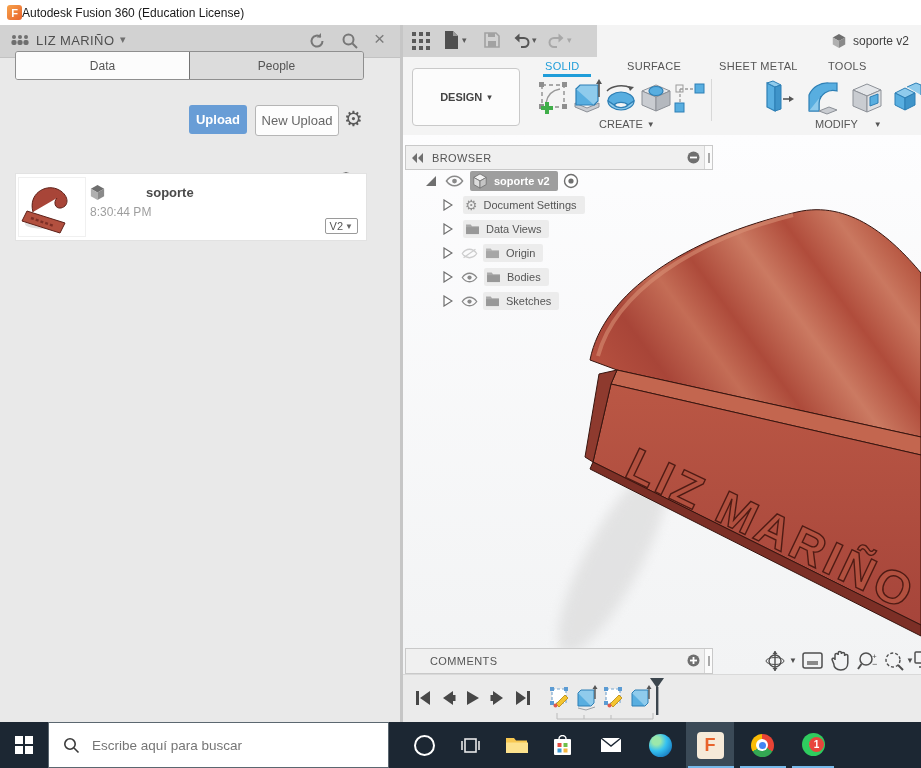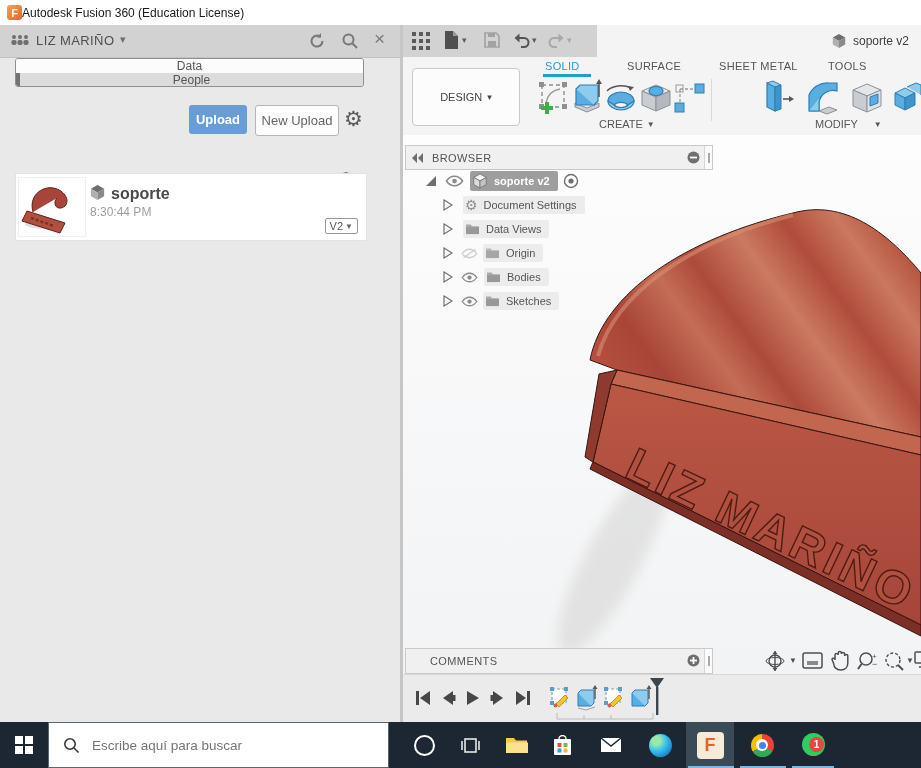--- a/index.html
+++ b/index.html
@@ -12,49 +12,49 @@
   
   .titlebar{left:0;top:0;width:921px;height:25px;background:#ffffff;border-bottom:1px solid #e6e6e6;}
   .titlebar .ttl{font-size:12px;color:#1a1a1a;}
   .flogo{width:15px;height:15px;border-radius:3px;margin-left:7px;
          background:linear-gradient(135deg,#f7a24b,#e8632c);color:#fff;font-size:11px;font-weight:bold;
          display:flex;align-items:center;justify-content:center;}
   
   .left-panel{left:0;top:25px;width:400px;height:697px;background:#e9e9e9;}
   .user-bar{left:0;top:0;width:400px;height:32px;background:#d2d2d2;border-bottom:1px solid #c2c2c2;}
   .user-name{font-size:13px;color:#4f4f4f;letter-spacing:.4px;}
-  .tabs{left:15px;top:33px;width:347px;height:27px;display:flex;border:1px solid #8f8f8f;border-radius:3px;overflow:hidden;flex-direction:column;}
+  .tabs{left:15px;top:26px;width:347px;height:27px;display:flex;border:1px solid #8f8f8f;border-radius:3px;overflow:hidden;}
   .tab{flex:1;display:flex;align-items:center;justify-content:center;font-size:12px;color:#555;cursor:default;}
   .tab.active{background:#fcfcfc;}
-  .tab.inactive{background:#dcdcdc;border-left:4px solid #737373;}
+  .tab.inactive{background:#dcdcdc;border-left:1px solid #737373;}
   .btn-upload{left:189px;top:80px;width:58px;height:29px;background:#689dd6;border-radius:3px;color:#fff;
               font-size:13px;font-weight:bold;display:flex;align-items:center;justify-content:center;}
   .btn-newfolder{left:255px;top:80px;width:82px;height:29px;background:#fdfdfd;border:1px solid #b5b5b5;border-radius:3px;
               color:#666;font-size:13px;display:flex;align-items:center;justify-content:center;}
   .gear-glyph{font-size:21px;color:#5a5a5a;line-height:1;}
   .crumb-label{font-size:13px;font-weight:bold;color:#4c4c4c;}
   .crumb-sep{color:#b0b0b0;font-size:14px;}
   .file-card{left:15px;top:148px;width:350px;height:66px;background:#ffffff;border:1px solid #e2e2e2;}
   .thumb{left:2px;top:3px;width:66px;height:58px;background:#fff;border:1px solid #f0f0f0;}
-  .file-name{font-size:16px;font-weight:bold;color:#4a4a4a;}
+  .file-name{font-size:13px;font-weight:bold;color:#4a4a4a;margin-left:35px;}
   .file-time{font-size:12px;color:#9e9e9e;}
   .ver-badge{border:1px solid #9a9a9a;border-radius:2px;background:#fff;color:#555;font-size:11px;
              padding:1px 4px;display:flex;align-items:center;gap:2px;}
   .divider{left:400px;top:25px;width:3px;height:697px;background:#c6c6c6;}
   
   .main{left:403px;top:25px;width:518px;height:697px;background:#f4f4f4;}
   .app-bar-left{left:0;top:0;width:194px;height:32px;background:#d2d2d2;}
   .app-bar-right{left:194px;top:0;width:324px;height:32px;background:#f4f4f4;}
   .doc-tab-label{font-size:12px;color:#3f3f3f;}
   .ribbon{left:0;top:32px;width:518px;height:78px;background:#f4f4f4;border-bottom:1px solid #cfcfcf;}
   .rtab{font-size:11px;letter-spacing:.3px;color:#555;}
   .rtab.active{color:#1f9dd9;font-weight:normal;}
   .rtab-underline{background:#1f9dd9;height:3px;}
   .design-box{left:9px;top:11px;width:106px;height:56px;background:#fcfcfc;border:1px solid #c9c9c9;border-radius:4px;
-              display:flex;align-items:center;justify-content:center;gap:5px;font-size:11px;font-weight:normal;color:#444;}
+              display:flex;align-items:center;justify-content:center;gap:5px;font-size:11px;font-weight:bold;color:#444;}
   .grp-label{font-size:11px;color:#555;}
   .vsep{width:1px;background:#d8d8d8;}
   .viewport{left:0;top:110px;width:518px;height:539px;background:linear-gradient(#fdfdfe,#f2f3f4);}
   .panel-hdr{background:#f0f0f0;border:1px solid #c9c9c9;display:flex;align-items:center;}
   .panel-title{font-size:11px;color:#555;letter-spacing:.4px;}
   .sliver{width:7px;height:100%;background:#fbfbfb;border-left:1px solid #d5d5d5;display:flex;align-items:center;justify-content:center;}
   .sliver i{display:block;width:2px;height:10px;background:#a9a9a9;}
   .tree-row{position:absolute;height:22px;display:flex;align-items:center;}
   .pill{background:#ececec;border-radius:2px;height:18px;display:flex;align-items:center;padding:0 8px 0 2px;gap:6px;}
   .pill.sel{background:#9e9e9e;height:20px;}

